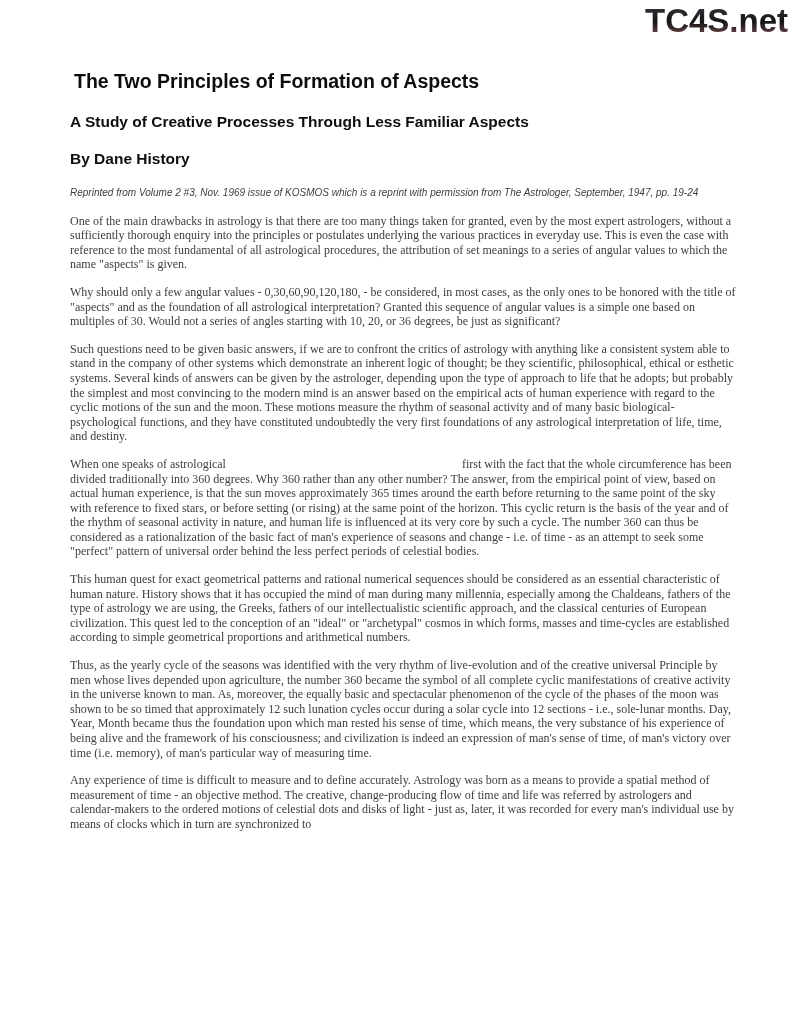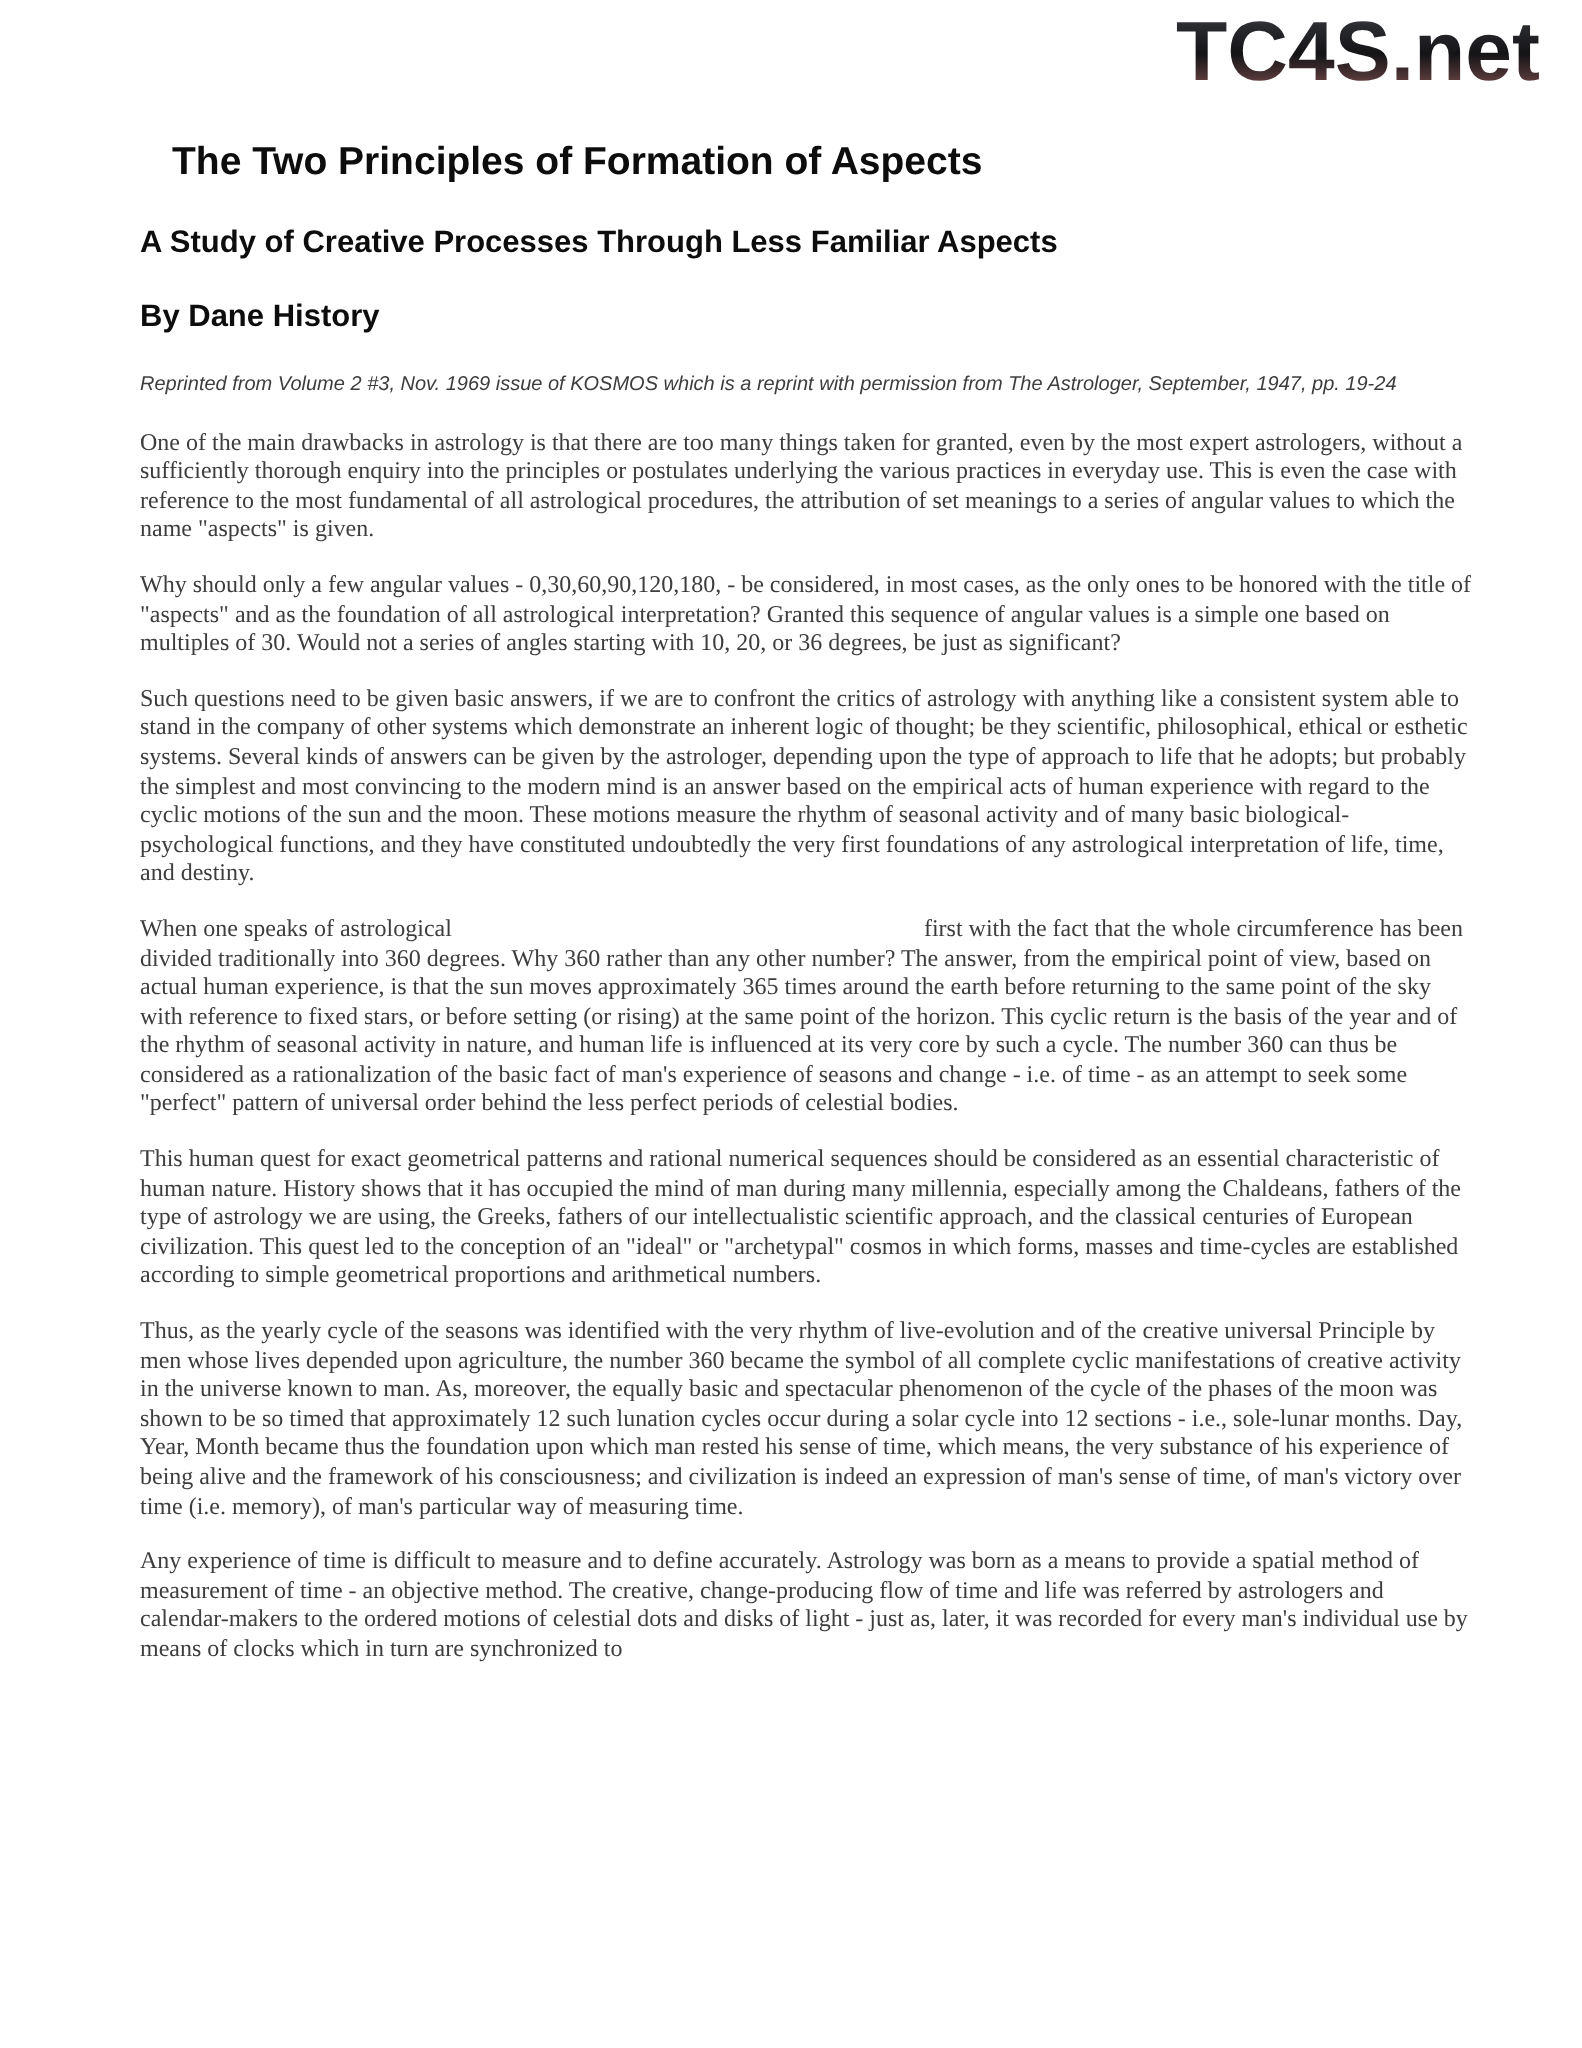--- a/index.html
+++ b/index.html
@@ -7,39 +7,39 @@
     position:relative;
     width:791px;height:1024px;
     background:#fff;
     overflow:hidden;
     font-family:"Liberation Sans", sans-serif;
     color:#3d3d3d;
   }
   
   .tc4s-logo{
     position:absolute;
-    top:2px;right:21px;
-    font-size:42px;
+    top:2px;right:3px;
+    font-size:33px;
     font-weight:bold;
     letter-spacing:0px;
     background:linear-gradient(180deg,#5a5c62 0%,#2b2c30 22%,#141417 52%,#4a3234 74%,#7c4f4b 90%,#96645c 100%);
     -webkit-background-clip:text;
     background-clip:text;
     -webkit-text-fill-color:transparent;
     color:#3a2f2f;
   }
   
   .content{
     position:absolute;
     left:70px;top:70px;width:668px;
   }
   h1.title{
     font-size:19.5px;line-height:23px;
     font-weight:bold;color:#0d0d0d;
-    margin:0 0 20px 16px;
+    margin:0 0 20px 4px;
   }
   h2.subtitle{
     font-size:15.5px;line-height:18px;
     font-weight:bold;color:#0d0d0d;
     margin:0 0 19px 0;
   }
   h3.byline{
     font-size:15.5px;line-height:18px;
     font-weight:bold;color:#0d0d0d;
     margin:0 0 18px 0;

